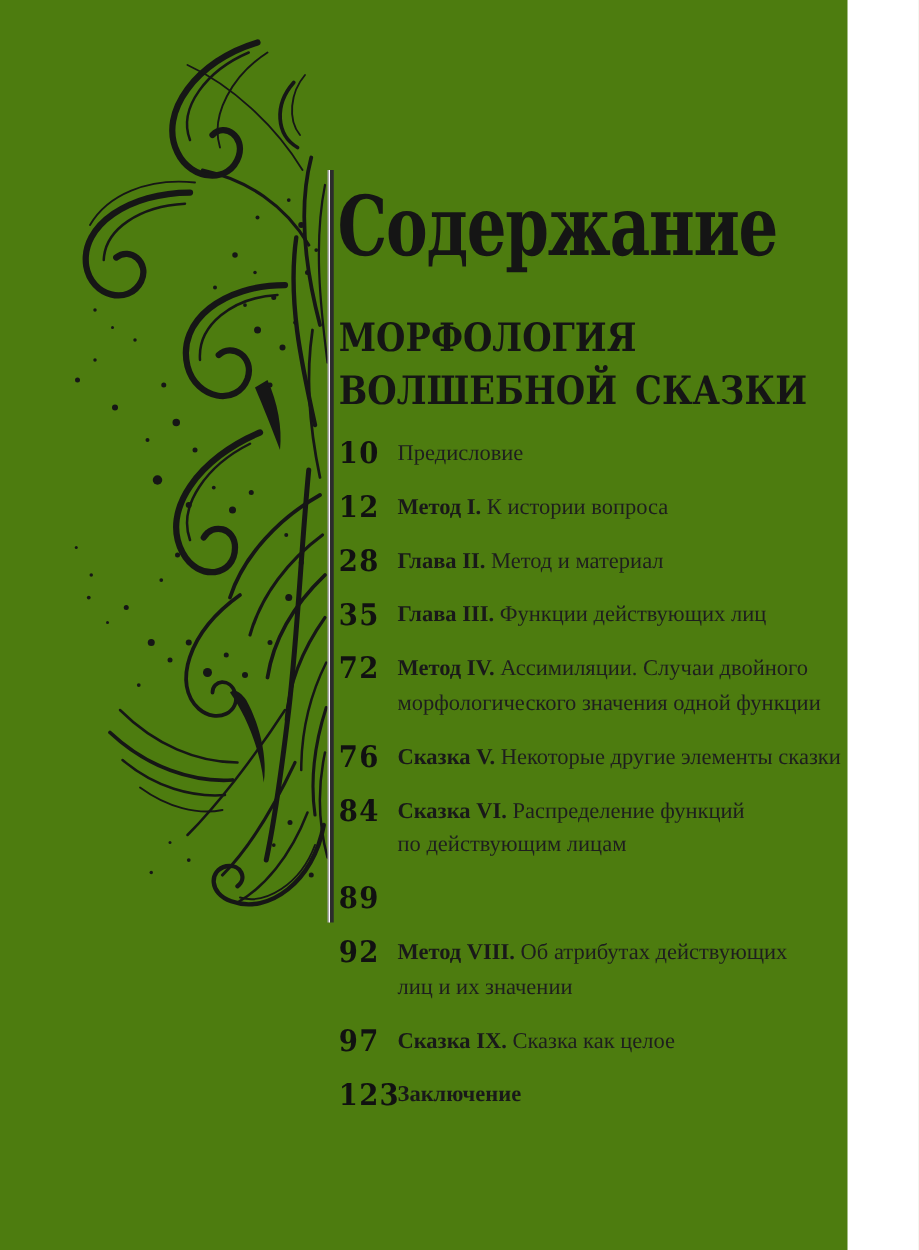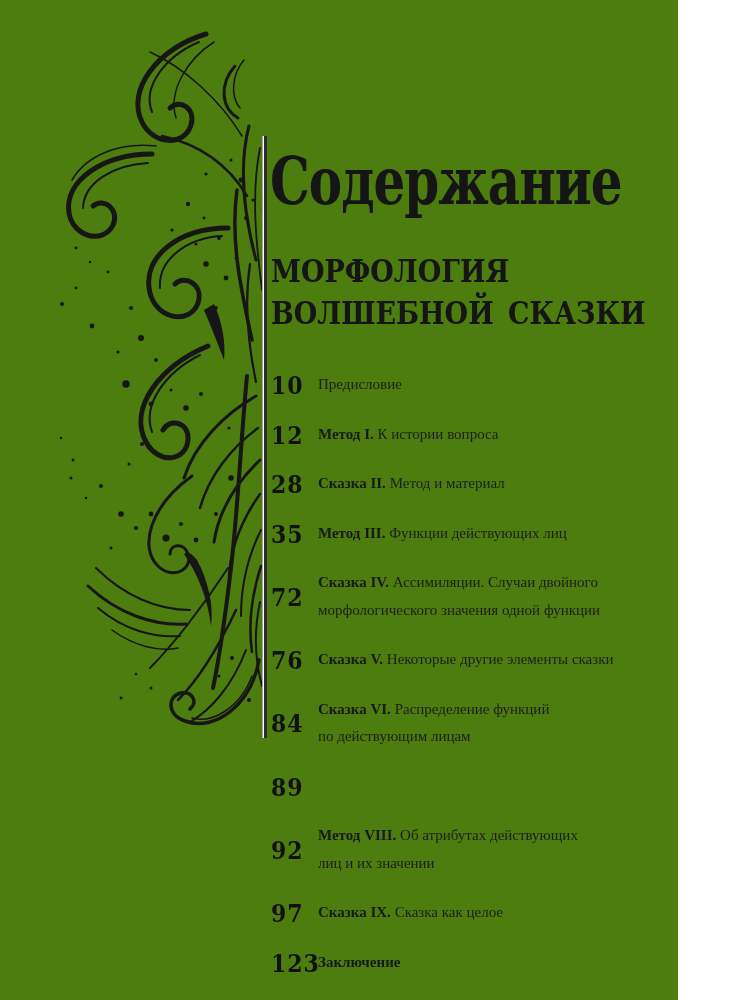--- a/index.html
+++ b/index.html
@@ -18,28 +18,28 @@
     letter-spacing:-1px; color:#151515; white-space:nowrap;
     transform:scaleY(1.32); transform-origin:left top;
   }
   .subtitle {
     position:absolute; left:271px; top:251px;
     font-family:"DejaVu Serif", serif; font-weight:700; font-size:27px;
     line-height:36px; color:#151515; letter-spacing:0px; word-spacing:5px;
     transform:scaleY(1.16); transform-origin:left top; white-space:nowrap;
   }
   .toc { position:absolute; left:271px; top:349px; width:412px; }
-  .toc-row { display:flex; align-items:center; margin-bottom:15.5px;margin-top:22px; }
+  .toc-row { display:flex; align-items:flex-start; margin-bottom:15.5px; }
   .toc-num {
     flex:0 0 47px; width:47px;
     font-family:"DejaVu Serif", serif; font-weight:700; font-size:22px;
     line-height:27.5px; letter-spacing:1px; color:#111111;
     transform:scaleY(1.08); transform-origin:left top;
   }
-  .toc-text { flex:1; font-size:15px; line-height:27.5px; color:#1e1e1e;font-family:Liberation Serif, serif; }
+  .toc-text { flex:1; font-size:18px; line-height:27.5px; color:#1e1e1e;font-family:Liberation Serif, serif; }
   .toc-prefix { font-weight:700; color:#191919; }
 </style>
 </head>
 <body>
 
 <div class="page">
 
   <svg class="ornament" viewBox="0 0 280 740" aria-hidden="true">
     <g stroke="#161616" fill="none" stroke-linecap="round">
 
@@ -164,31 +164,31 @@
       <span class="toc-text">Предисловие</span>
     </div>
 
     <div class="toc-row">
       <span class="toc-num">12</span>
       <span class="toc-text"><b class="toc-prefix">Метод I.</b> К истории вопроса</span>
     </div>
 
     <div class="toc-row">
       <span class="toc-num">28</span>
-      <span class="toc-text"><b class="toc-prefix">Сказка II.</b> Метод и материал</span>
+      <span class="toc-text"><b class="toc-prefix">Глава II.</b> Метод и материал</span>
     </div>
 
     <div class="toc-row">
       <span class="toc-num">35</span>
-      <span class="toc-text"><b class="toc-prefix">Метод III.</b> Функции действующих лиц</span>
+      <span class="toc-text"><b class="toc-prefix">Глава III.</b> Функции действующих лиц</span>
     </div>
 
     <div class="toc-row">
       <span class="toc-num">72</span>
-      <span class="toc-text"><b class="toc-prefix">Сказка IV.</b> Ассимиляции. Случаи двойного<br>морфологического значения одной функции</span>
+      <span class="toc-text"><b class="toc-prefix">Метод IV.</b> Ассимиляции. Случаи двойного<br>морфологического значения одной функции</span>
     </div>
 
     <div class="toc-row">
       <span class="toc-num">76</span>
       <span class="toc-text"><b class="toc-prefix">Сказка V.</b> Некоторые другие элементы сказки</span>
     </div>
 
     <div class="toc-row">
       <span class="toc-num">84</span>
       <span class="toc-text"><b class="toc-prefix">Сказка VI.</b> Распределение функций<br>по действующим лицам</span>

